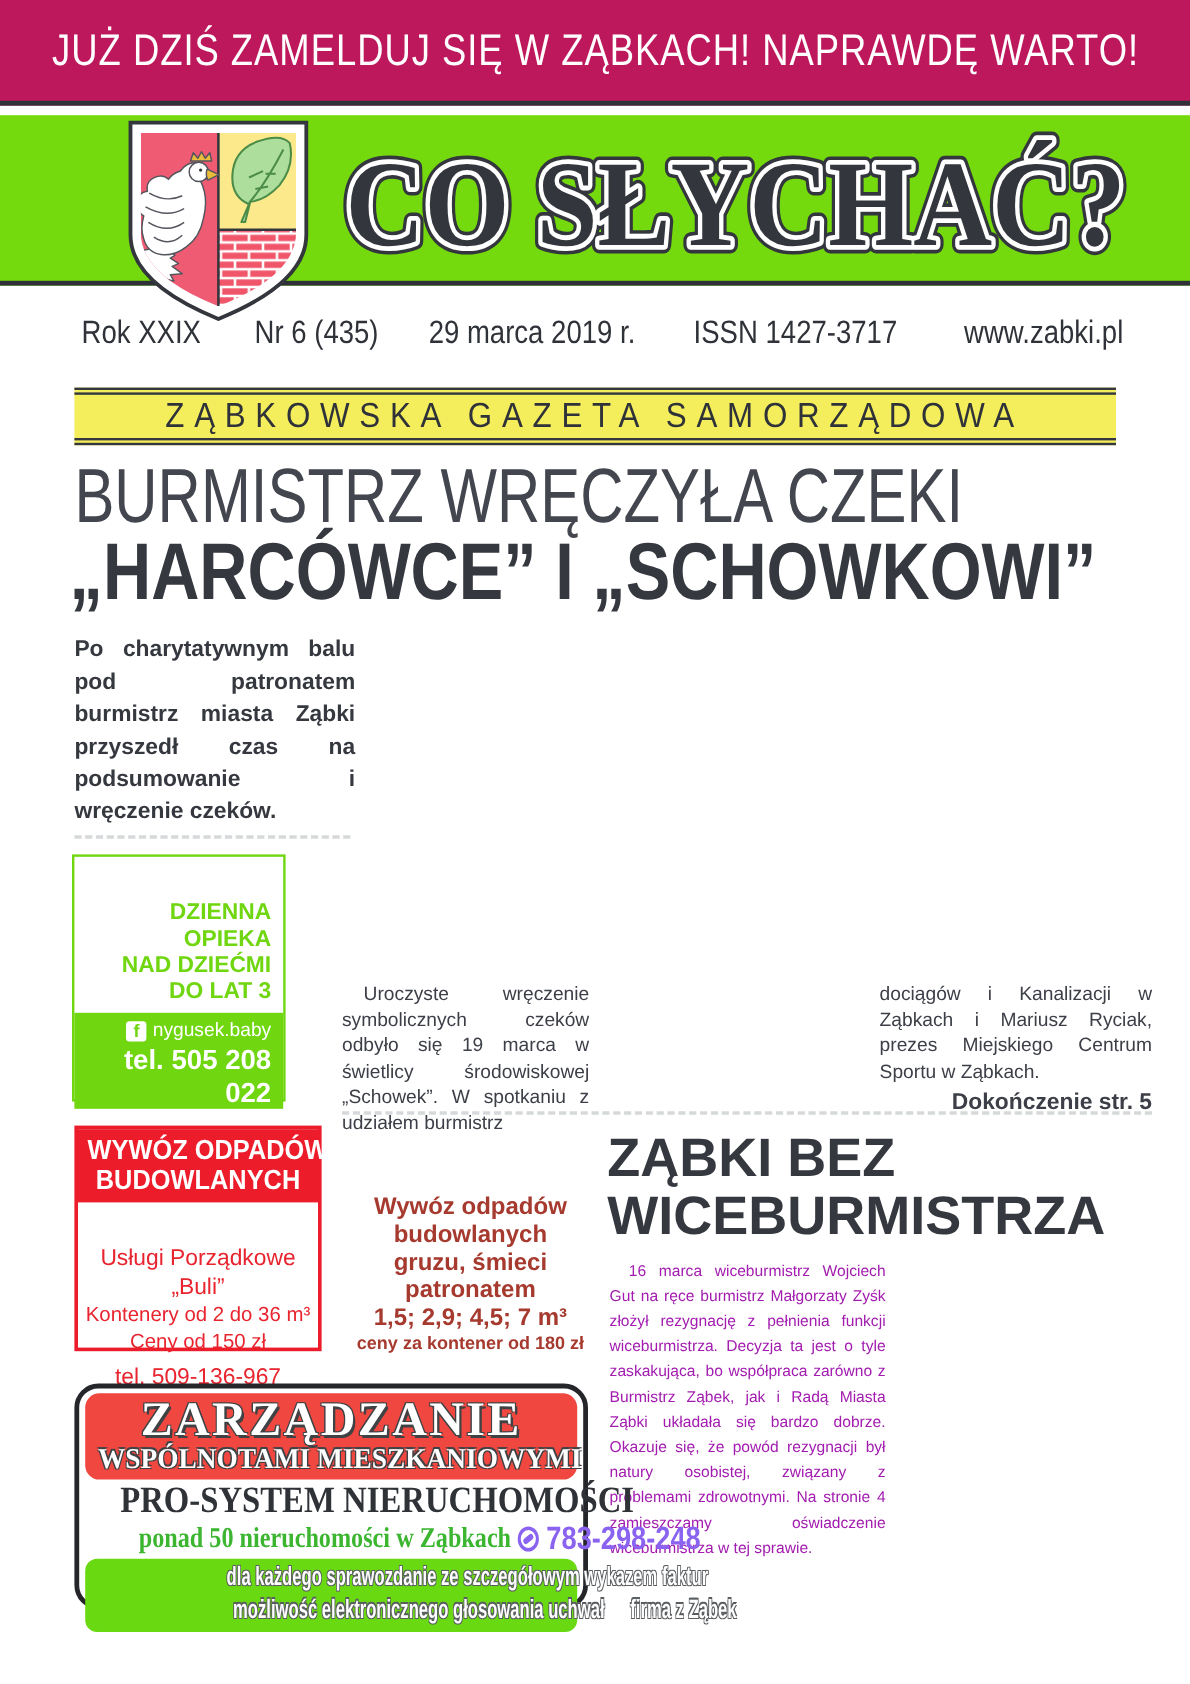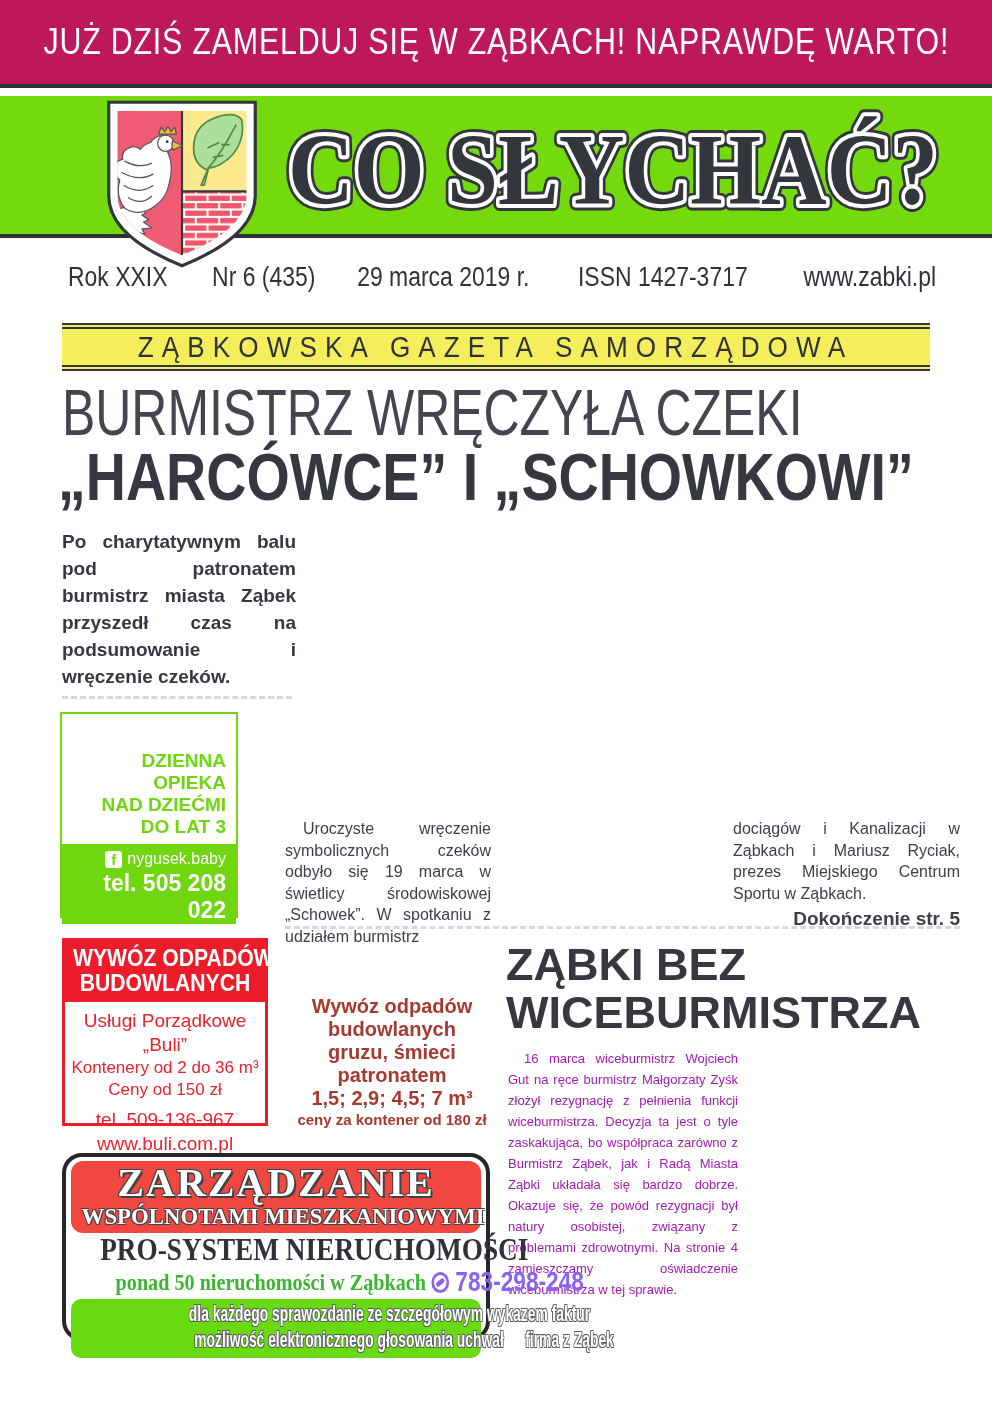--- a/index.html
+++ b/index.html
@@ -62,21 +62,21 @@
   .fb-icon{display:inline-block;width:17px;height:17px;background:#fff;border-radius:3px;
            color:#6fd60f;font-weight:700;font-size:15px;line-height:17px;text-align:center;}
   .dc-phone{font-size:23px;font-weight:700;margin-top:2px;}
   .dc-addr{font-size:16px;font-weight:700;margin-top:2px;}
 
   
   .waste-box{position:absolute;left:62px;top:938px;width:206px;height:188px;border:3px solid #ec1c2b;
              background:#fff;box-sizing:border-box;text-align:center;}
   .wb-head{background:#ec1c2b;color:#fff;font-weight:700;padding:5px 0 6px;line-height:25px;}
   .wb-head div{font-size:23px;transform:scaleX(.92);transform-origin:center;white-space:nowrap;}
-  .wb-body{color:#e8242f;padding-top:7px;}
+  .wb-body{color:#e8242f;padding-top:7px;margin-top:28px;}
   .wb-co{font-size:19px;line-height:24px;}
   .wb-sm{font-size:17px;line-height:22px;}
   .wb-tel{font-size:19px;line-height:24px;margin-top:7px;}
 
   
   .waste-text{position:absolute;left:296px;top:995px;width:192px;text-align:center;color:#a63a2f;font-weight:700;}
   .waste-text .ln{font-size:20px;line-height:23px;}
   .waste-text .ft{font-size:15px;line-height:20px;}
 
   
@@ -178,21 +178,21 @@
     <span class="txt">ZĄBKOWSKA GAZETA SAMORZĄDOWA</span>
   </div>
 
   <div class="hl1">
     <span class="txt">BURMISTRZ WRĘCZYŁA CZEKI</span>
   </div>
   <div class="hl2">
     <span class="txt">„HARCÓWCE” I „SCHOWKOWI”</span>
   </div>
 
-  <div class="lead">Po charytatywnym balu pod patronatem burmistrz miasta Ząbek przyszedł czas na podsumowanie i wręczenie czeków.</div>
+  <div class="lead">Po charytatywnym balu pod patronatem burmistrz miasta Ząbki przyszedł czas na podsumowanie i wręczenie czeków.</div>
   <div class="dash dash1"></div>
 
   <div class="daycare">
     <div class="dc-top">
       <div>DZIENNA</div>
       <div>OPIEKA</div>
       <div>NAD DZIEĆMI</div>
       <div>DO LAT 3</div>
     </div>
     <div class="dc-bottom">

